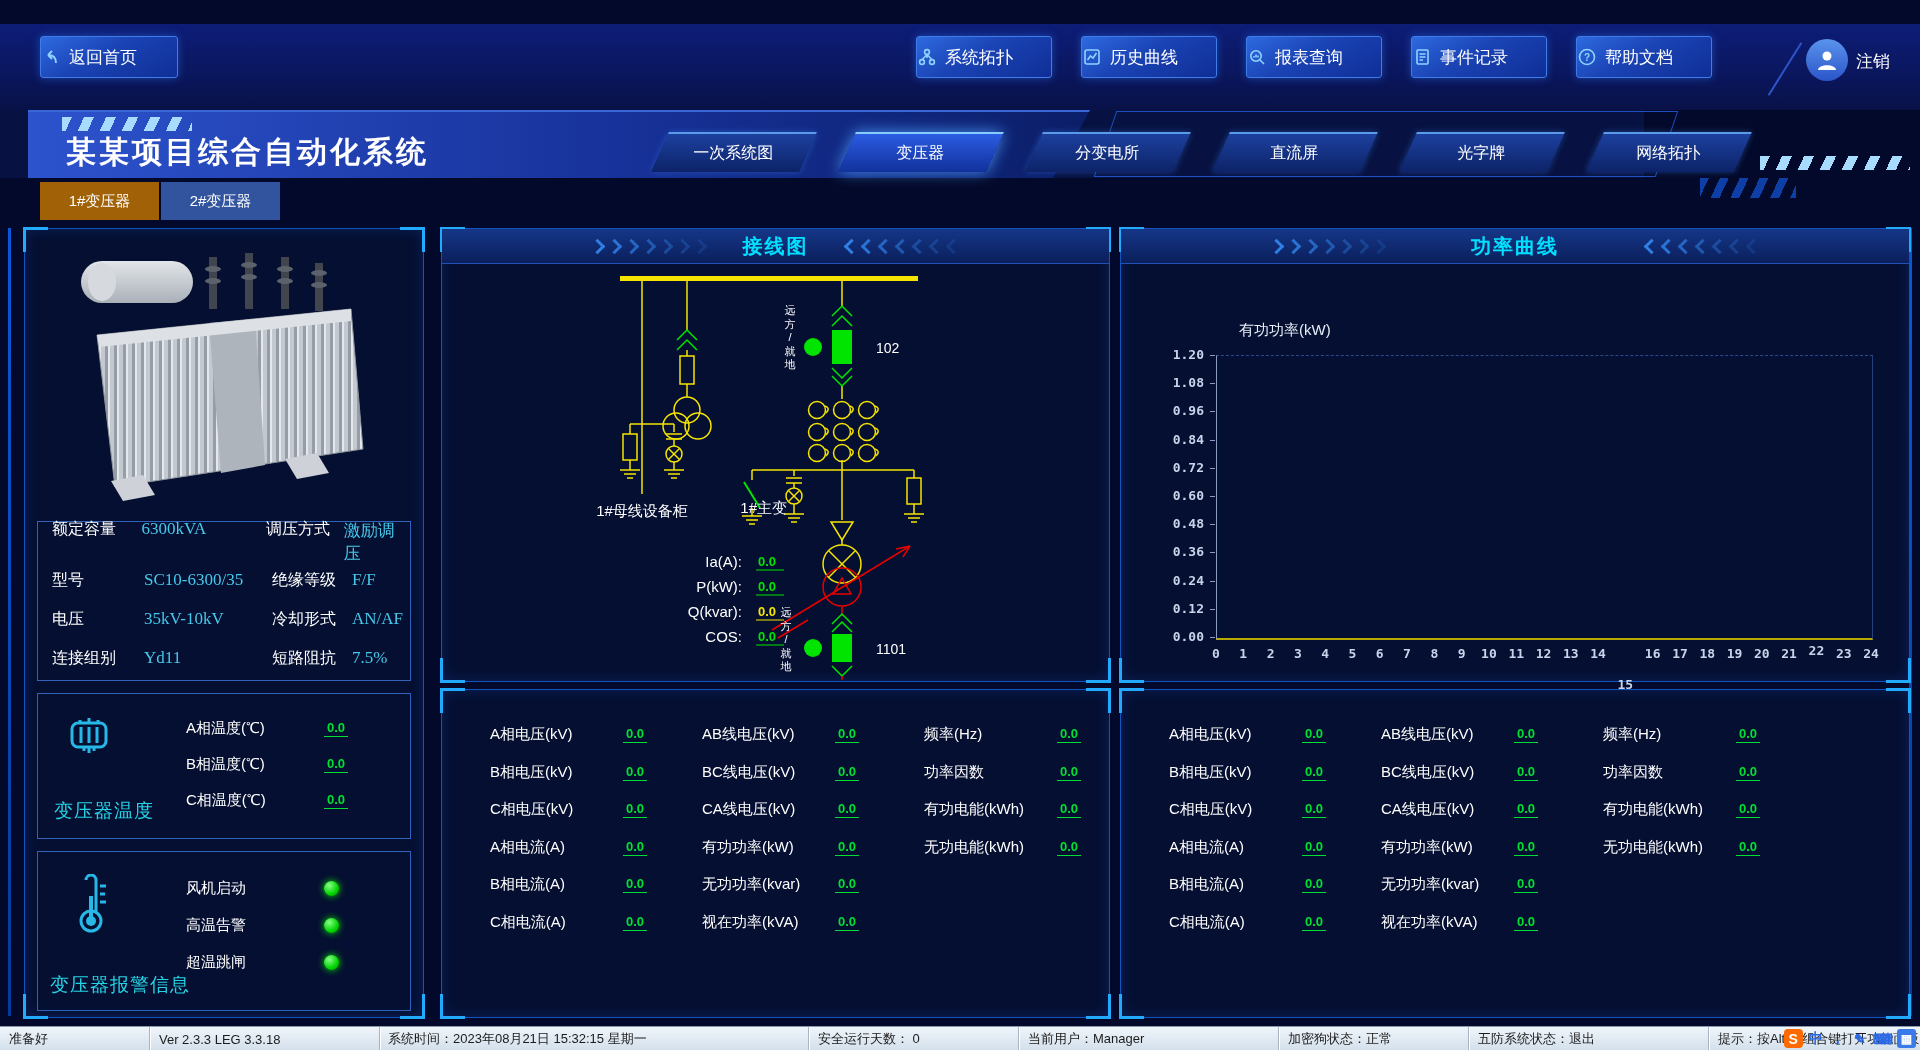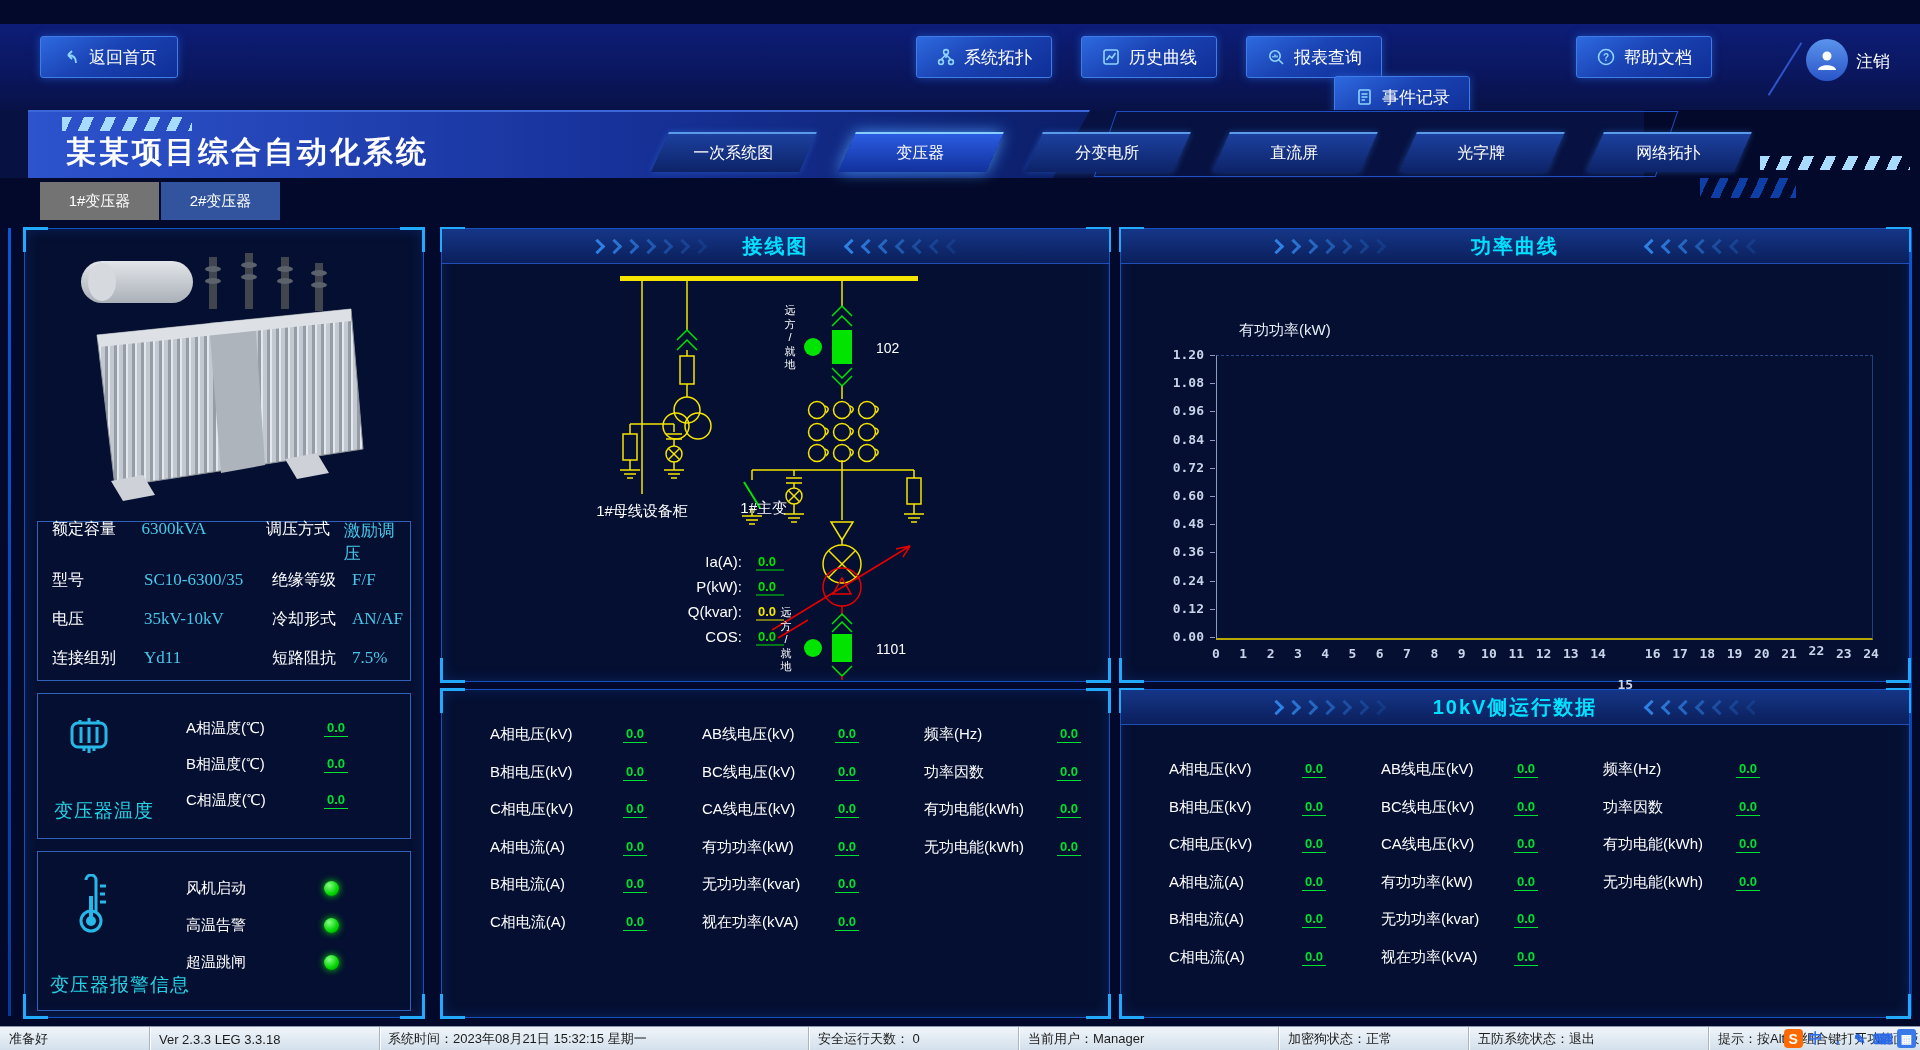--- a/index.html
+++ b/index.html
@@ -17,21 +17,21 @@
   .win-btns{position:absolute;right:3px;top:2px;display:flex;gap:2px;}
   .win-btn{width:29px;height:19px;display:flex;align-items:center;justify-content:center;
     font-size:11px;color:#223;background:linear-gradient(180deg,#e8f1fa,#bcd0e4);
     border:1px solid #8a9cb2;border-radius:2px;cursor:default;}
   .win-btn.close{background:linear-gradient(180deg,#f09a86,#d95b40);color:#fff;}
 
   
   .navbar{position:absolute;left:0;top:24px;width:1920px;height:86px;
     background:linear-gradient(180deg,#0d1d78 0%,#0a1558 70%,#081247 100%);}
   .nav-btn{position:absolute;top:12px;height:40px;width:134px;display:flex;align-items:center;
-    justify-content:center;gap:8px;color:#fff;font-size:17px;
+    gap:8px;color:#fff;font-size:17px;
     background:linear-gradient(150deg,#2e6ae0 0%,#1a43b4 45%,#0f2e96 100%);
     border:1px solid #3f7ce8;border-radius:3px;box-shadow:0 0 9px rgba(40,110,230,.55);cursor:pointer;}
   .nav-btn svg{flex:0 0 auto;}
   .nav-divider{position:absolute;left:1784px;top:14px;width:2px;height:62px;
     background:#2e54c8;transform:rotate(32deg);}
   .avatar{position:absolute;left:1806px;top:15px;width:42px;height:42px;border-radius:50%;
     background:linear-gradient(180deg,#5a94ec,#2a55c8);display:flex;align-items:center;justify-content:center;cursor:pointer;}
   .logout{position:absolute;left:1856px;top:26px;color:#fff;font-size:17px;cursor:pointer;}
 
   
@@ -52,21 +52,21 @@
   .tab{height:38px;min-width:128px;padding:0 10px;transform:skewX(-24deg);
     background:linear-gradient(180deg,#1c409e,#0d2368);border-top:2px solid #5a9ae8;
     box-shadow:0 0 6px rgba(60,130,240,.4);display:flex;align-items:center;justify-content:center;cursor:pointer;}
   .tab span{transform:skewX(24deg);color:#fff;font-size:16px;white-space:nowrap;}
   .tab.active{background:linear-gradient(180deg,#2b5ce2,#11319c);border-top:2px solid #85ccff;
     box-shadow:0 0 14px rgba(80,160,255,.85);}
 
   
   .subtab{position:absolute;top:182px;height:38px;width:119px;display:flex;align-items:center;
     justify-content:center;color:#fff;font-size:15px;cursor:pointer;}
-  .subtab.active{left:40px;background:#737373;}
+  .subtab.active{left:40px;background:#a16207;}
   .subtab.inactive{left:161px;background:#32549e;}
 
   
   .edge-line{position:absolute;top:228px;width:3px;height:788px;background:linear-gradient(180deg,#0a58d8,#063a9a);}
   .edge-line.l{left:8px;}.edge-line.r{left:1909px;}
 
   
   .panel{position:absolute;background:#050f31;border:1px solid #1353c0;
     box-shadow:inset 0 0 14px rgba(25,90,210,.28);}
   .corner{position:absolute;width:22px;height:22px;border:3px solid #22aaff;}
@@ -176,21 +176,21 @@
     <div class="nav-btn" style="left:1246px;">
       <svg width="20" height="20" viewBox="0 0 20 20">
         <g fill="none" stroke="#8fd4ff" stroke-width="1.6">
           <circle cx="9" cy="9" r="5.2"></circle>
           <path d="M13,13 L17,17 M7,10.5 V9 M9,10.5 V7.5 M11,10.5 V8.5"></path>
         </g>
       </svg>
       <span>报表查询</span>
     </div>
 
-    <div class="nav-btn" style="left:1334px;margin-top:40px;">
+    <div class="nav-btn" style="left:1411px;">
       <svg width="20" height="20" viewBox="0 0 20 20">
         <g fill="none" stroke="#8fd4ff" stroke-width="1.6">
           <rect x="5" y="3" width="11" height="14" rx="1"></rect>
           <path d="M7.5,7 H13.5 M7.5,10 H13.5 M7.5,13 H11"></path>
         </g>
       </svg>
       <span>事件记录</span>
     </div>
 
     <div class="nav-btn" style="left:1576px;">
@@ -705,41 +705,20 @@
           </div>
         </div>
       </div>
   </div>
 
   <div class="panel" style="left:1120px;top:689px;width:788px;height:327px;">
     <span class="corner tl"></span>
     <span class="corner tr"></span>
     <span class="corner bl"></span>
     <span class="corner br"></span>
-    <div class="panel-header">
-      <span class="chevrons left">
-          <i></i>
-          <i></i>
-          <i></i>
-          <i></i>
-          <i></i>
-          <i></i>
-          <i></i>
-        </span>
-      <span class="panel-title">10kV侧运行数据</span>
-      <span class="chevrons right">
-          <i></i>
-          <i></i>
-          <i></i>
-          <i></i>
-          <i></i>
-          <i></i>
-          <i></i>
-        </span>
-    </div>
     <div class="data-cols" id="cols10">
         <div class="kv-col c1">
           <div class="kv-row">
             <span class="kv-label">A相电压(kV)</span>
             <span class="kv-value">0.0</span>
           </div>
           <div class="kv-row">
             <span class="kv-label">B相电压(kV)</span>
             <span class="kv-value">0.0</span>
           </div>

